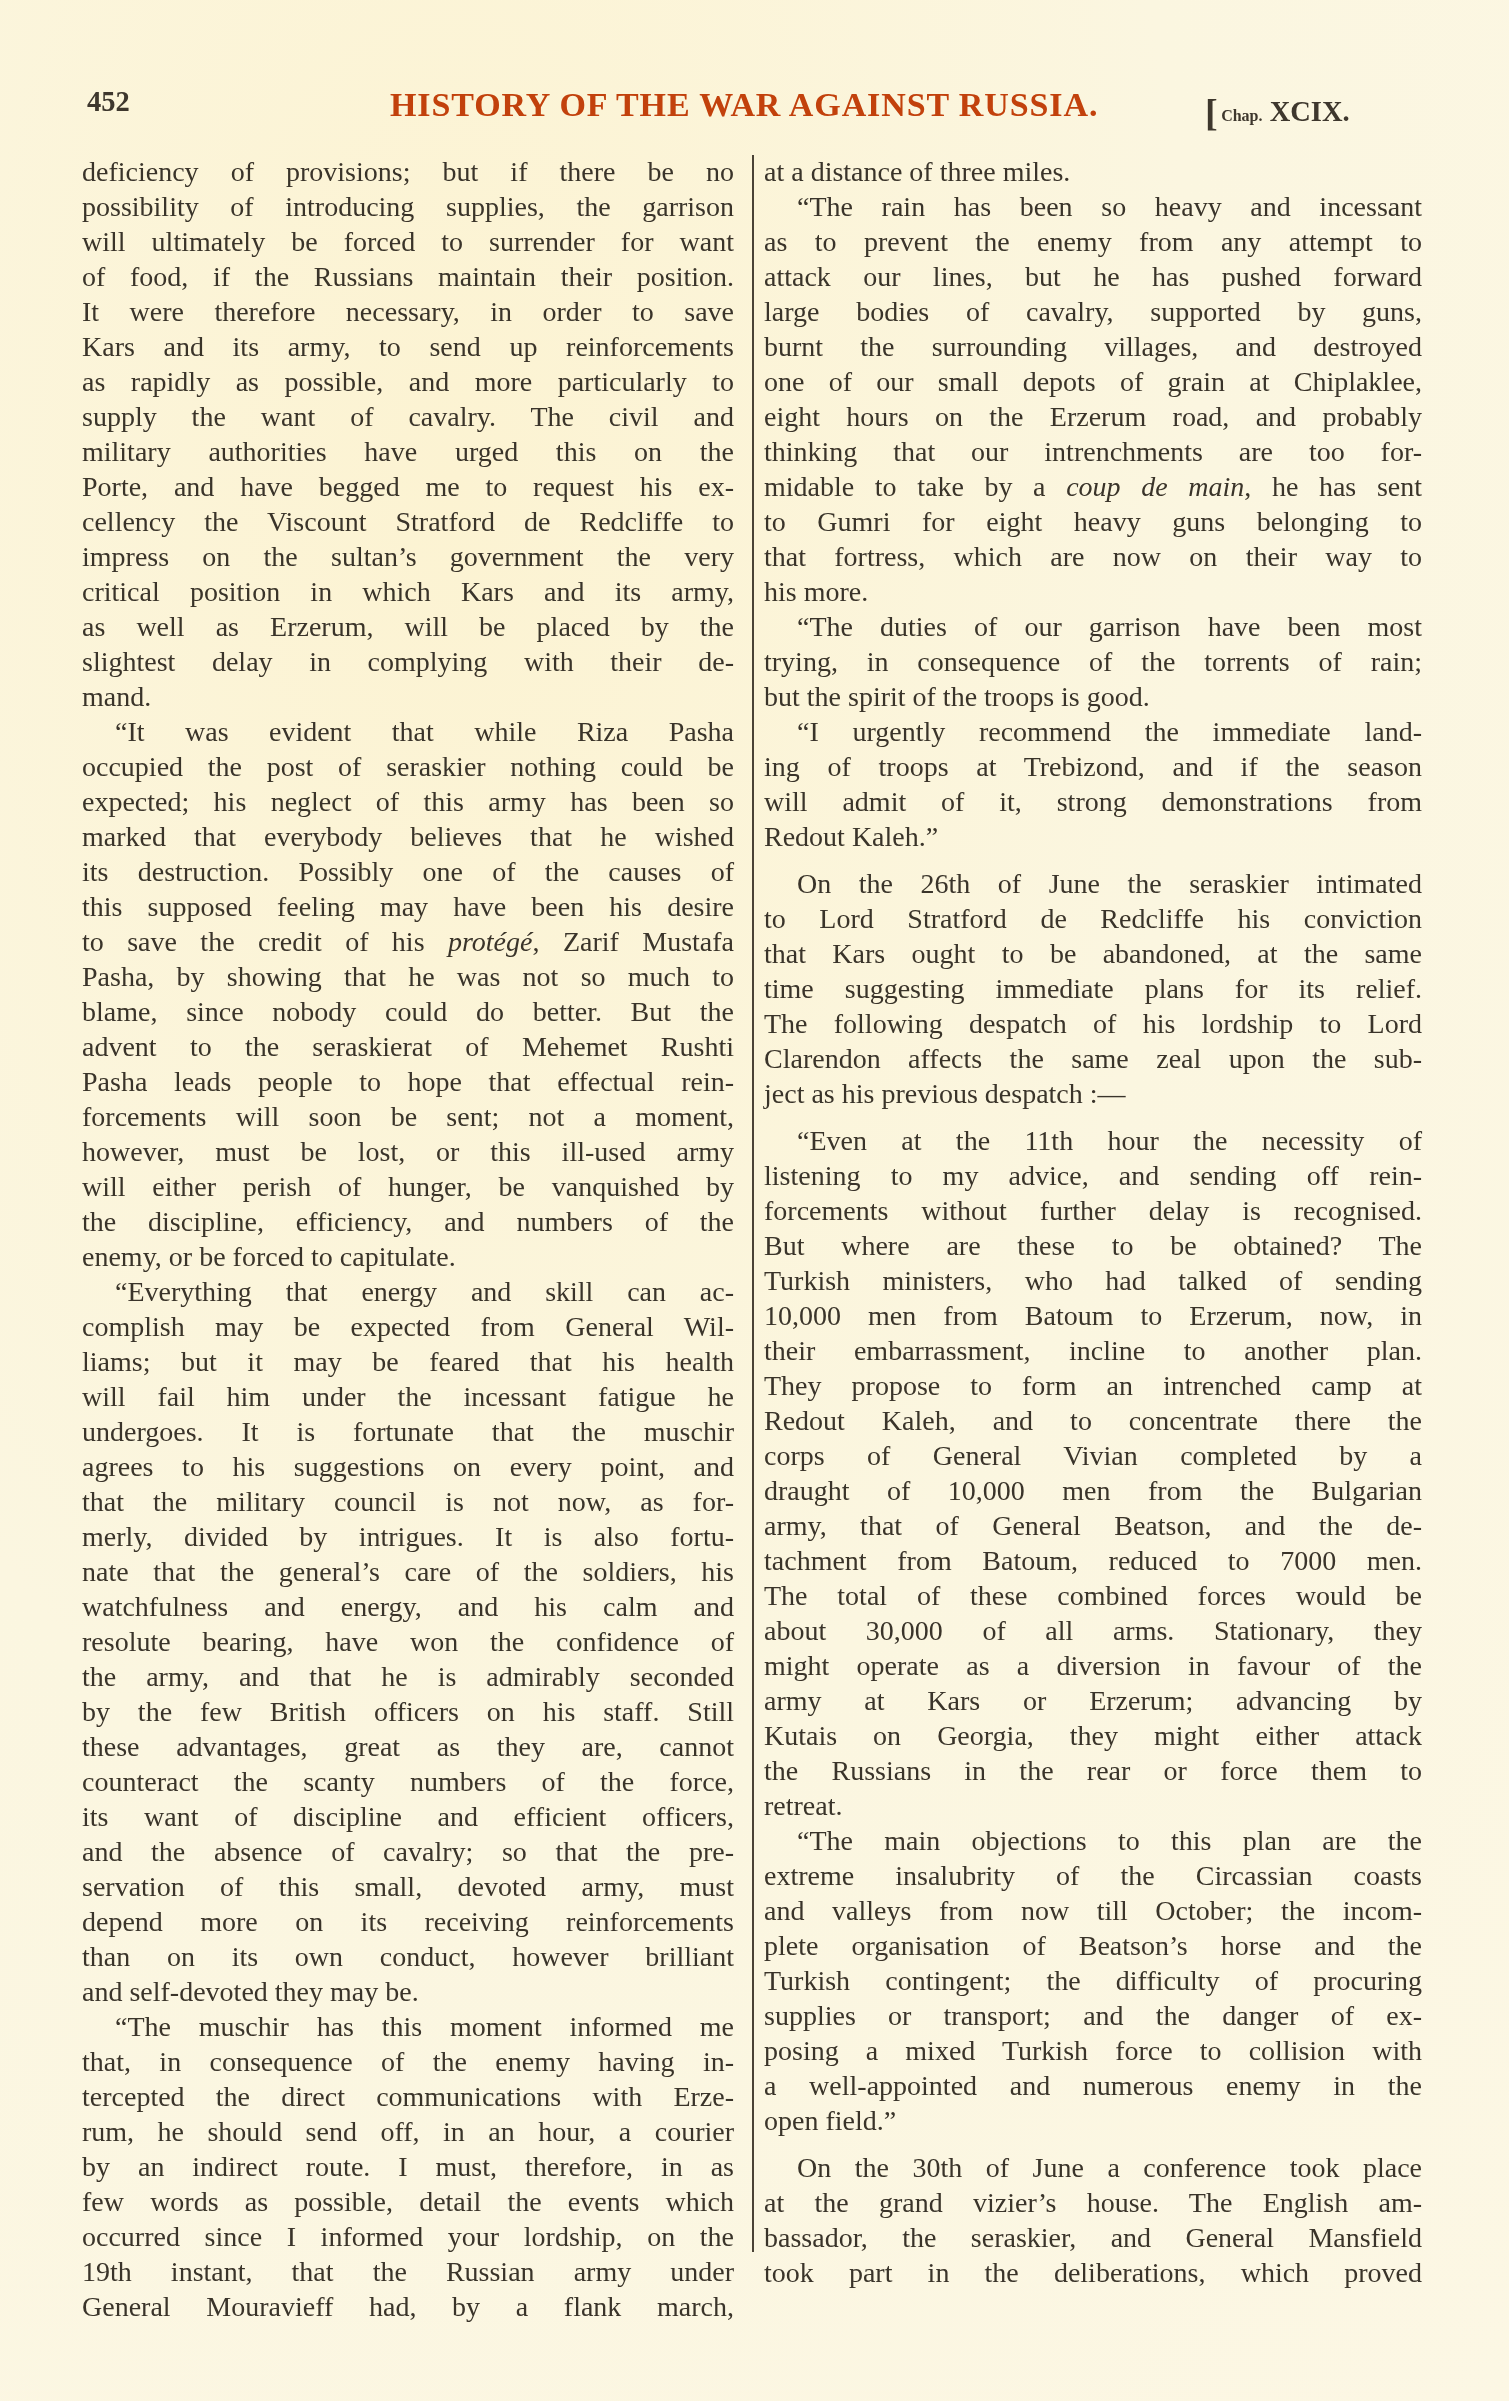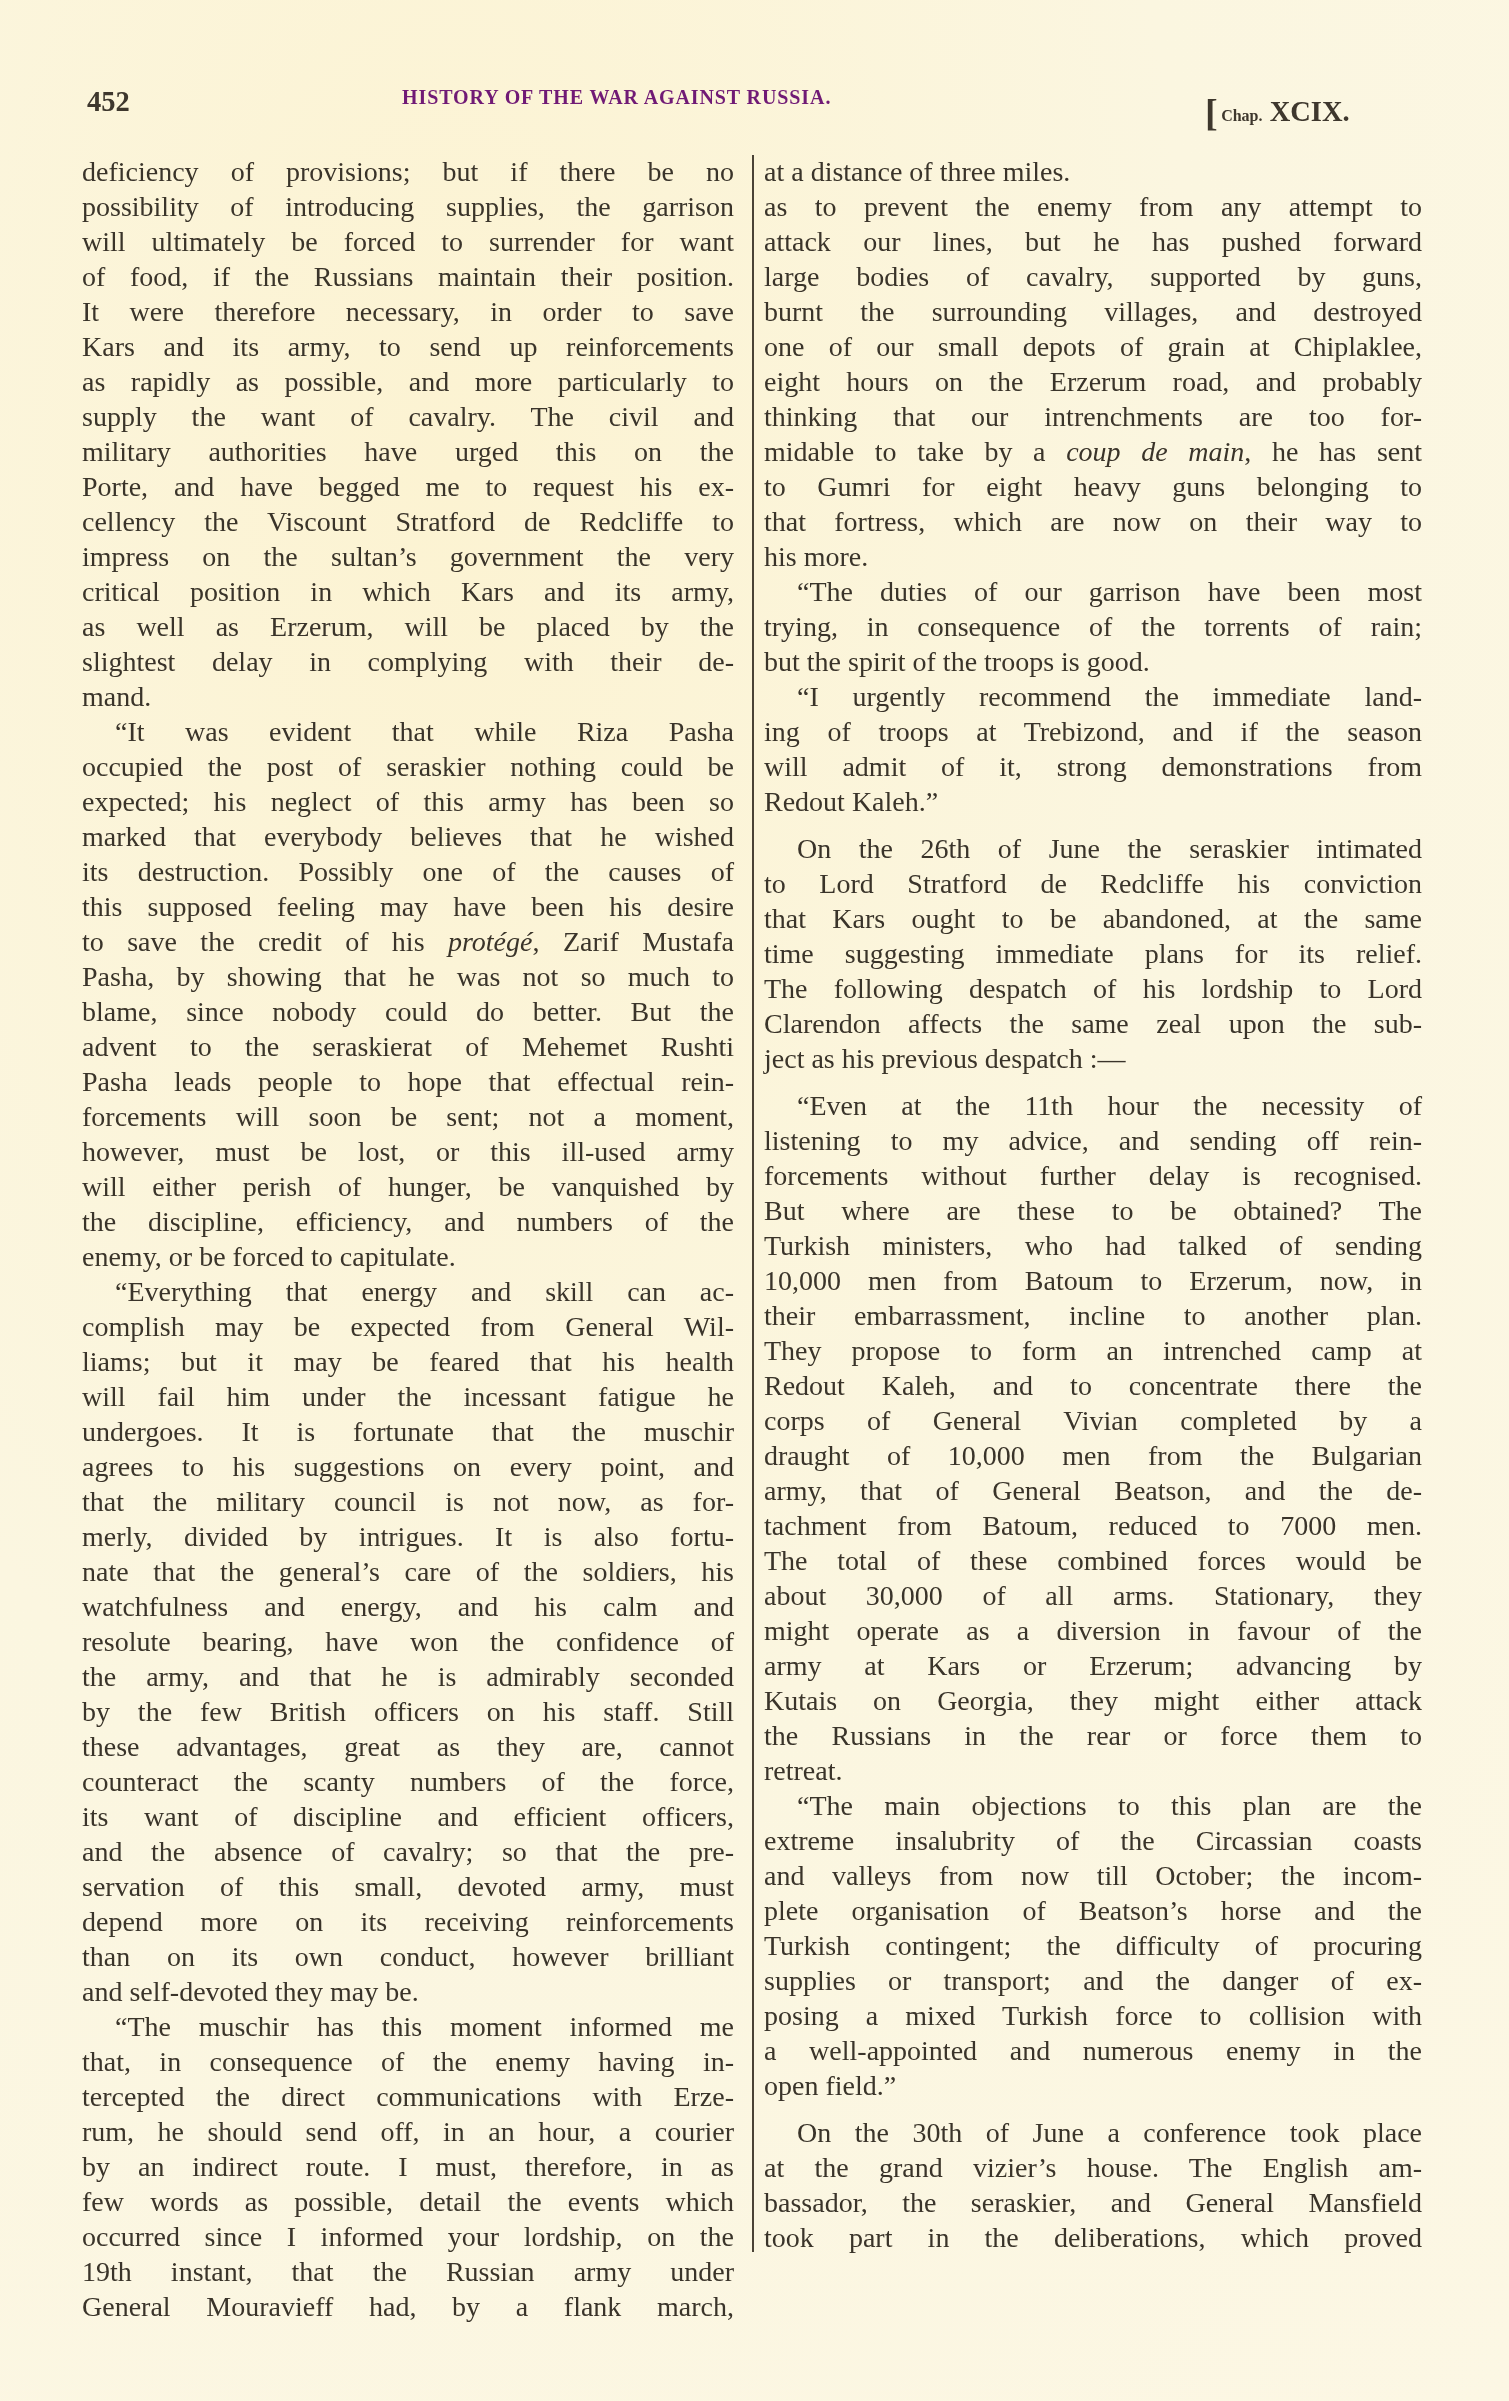--- a/index.html
+++ b/index.html
@@ -10,21 +10,21 @@
     position: relative; overflow: hidden;
     font-family: "DejaVu Serif", "Liberation Serif", serif;
     color: #3a342a;
   }
   .header {
     position: absolute; top: 86px; left: 0; width: 1509px; height: 43px;
     font-family: "Liberation Serif", "DejaVu Serif", serif;
     font-weight: bold;
   }
   .page-number { position: absolute; left: 87px; top: 0; font-size: 28.5px; color: #3e372d; }
-  .running-title { position: absolute; left: 390px; top: 0; font-size: 20px; letter-spacing: 0.9px; color: #701a75; margin-left: 12px; }
+  .running-title { position: absolute; left: 390px; top: 0; font-size: 34px; letter-spacing: 0.9px; color: #c2410c; }
   .chapter-ref { position: absolute; left: 1205px; top: 0; font-size: 28.5px; color: #3e372d; }
   .chapter-ref .bracket { font-size: 38px; position: relative; top: 5.2px; margin-right: 3.5px; }
   .chapter-ref .sc { font-size: 16px; }
   .column {
     position: absolute; top: 154px;
     font-family: "Liberation Serif", "DejaVu Serif", serif;
     font-size: 28px; line-height: 35px;
   }
   .col-left { left: 82px; width: 652px; }
   .col-right { left: 764px; width: 658px; }
@@ -110,20 +110,21 @@
     <span class="line"><span>rum, he should send off, in an hour, a courier</span></span>
     <span class="line"><span>by an indirect route. I must, therefore, in as</span></span>
     <span class="line"><span>few words as possible, detail the events which</span></span>
     <span class="line"><span>occurred since I informed your lordship, on the</span></span>
     <span class="line"><span>19th instant, that the Russian army under</span></span>
     <span class="line"><span>General Mouravieff had, by a flank march,</span></span>
   </div>
 <div class="divider"></div>
 <div class="column col-right" id="col-right">
     <span class="line last"><span>at a distance of three miles.</span></span>
+    <span class="line indent"><span>“The rain has been so heavy and incessant</span></span>
     <span class="line"><span>as to prevent the enemy from any attempt to</span></span>
     <span class="line"><span>attack our lines, but he has pushed forward</span></span>
     <span class="line"><span>large bodies of cavalry, supported by guns,</span></span>
     <span class="line"><span>burnt the surrounding villages, and destroyed</span></span>
     <span class="line"><span>one of our small depots of grain at Chiplaklee,</span></span>
     <span class="line"><span>eight hours on the Erzerum road, and probably</span></span>
     <span class="line"><span>thinking that our intrenchments are too for-</span></span>
     <span class="line"><span>midable to take by a</span> <em>coup de main</em><span>, he has sent</span></span>
     <span class="line"><span>to Gumri for eight heavy guns belonging to</span></span>
     <span class="line"><span>that fortress, which are now on their way to</span></span>

